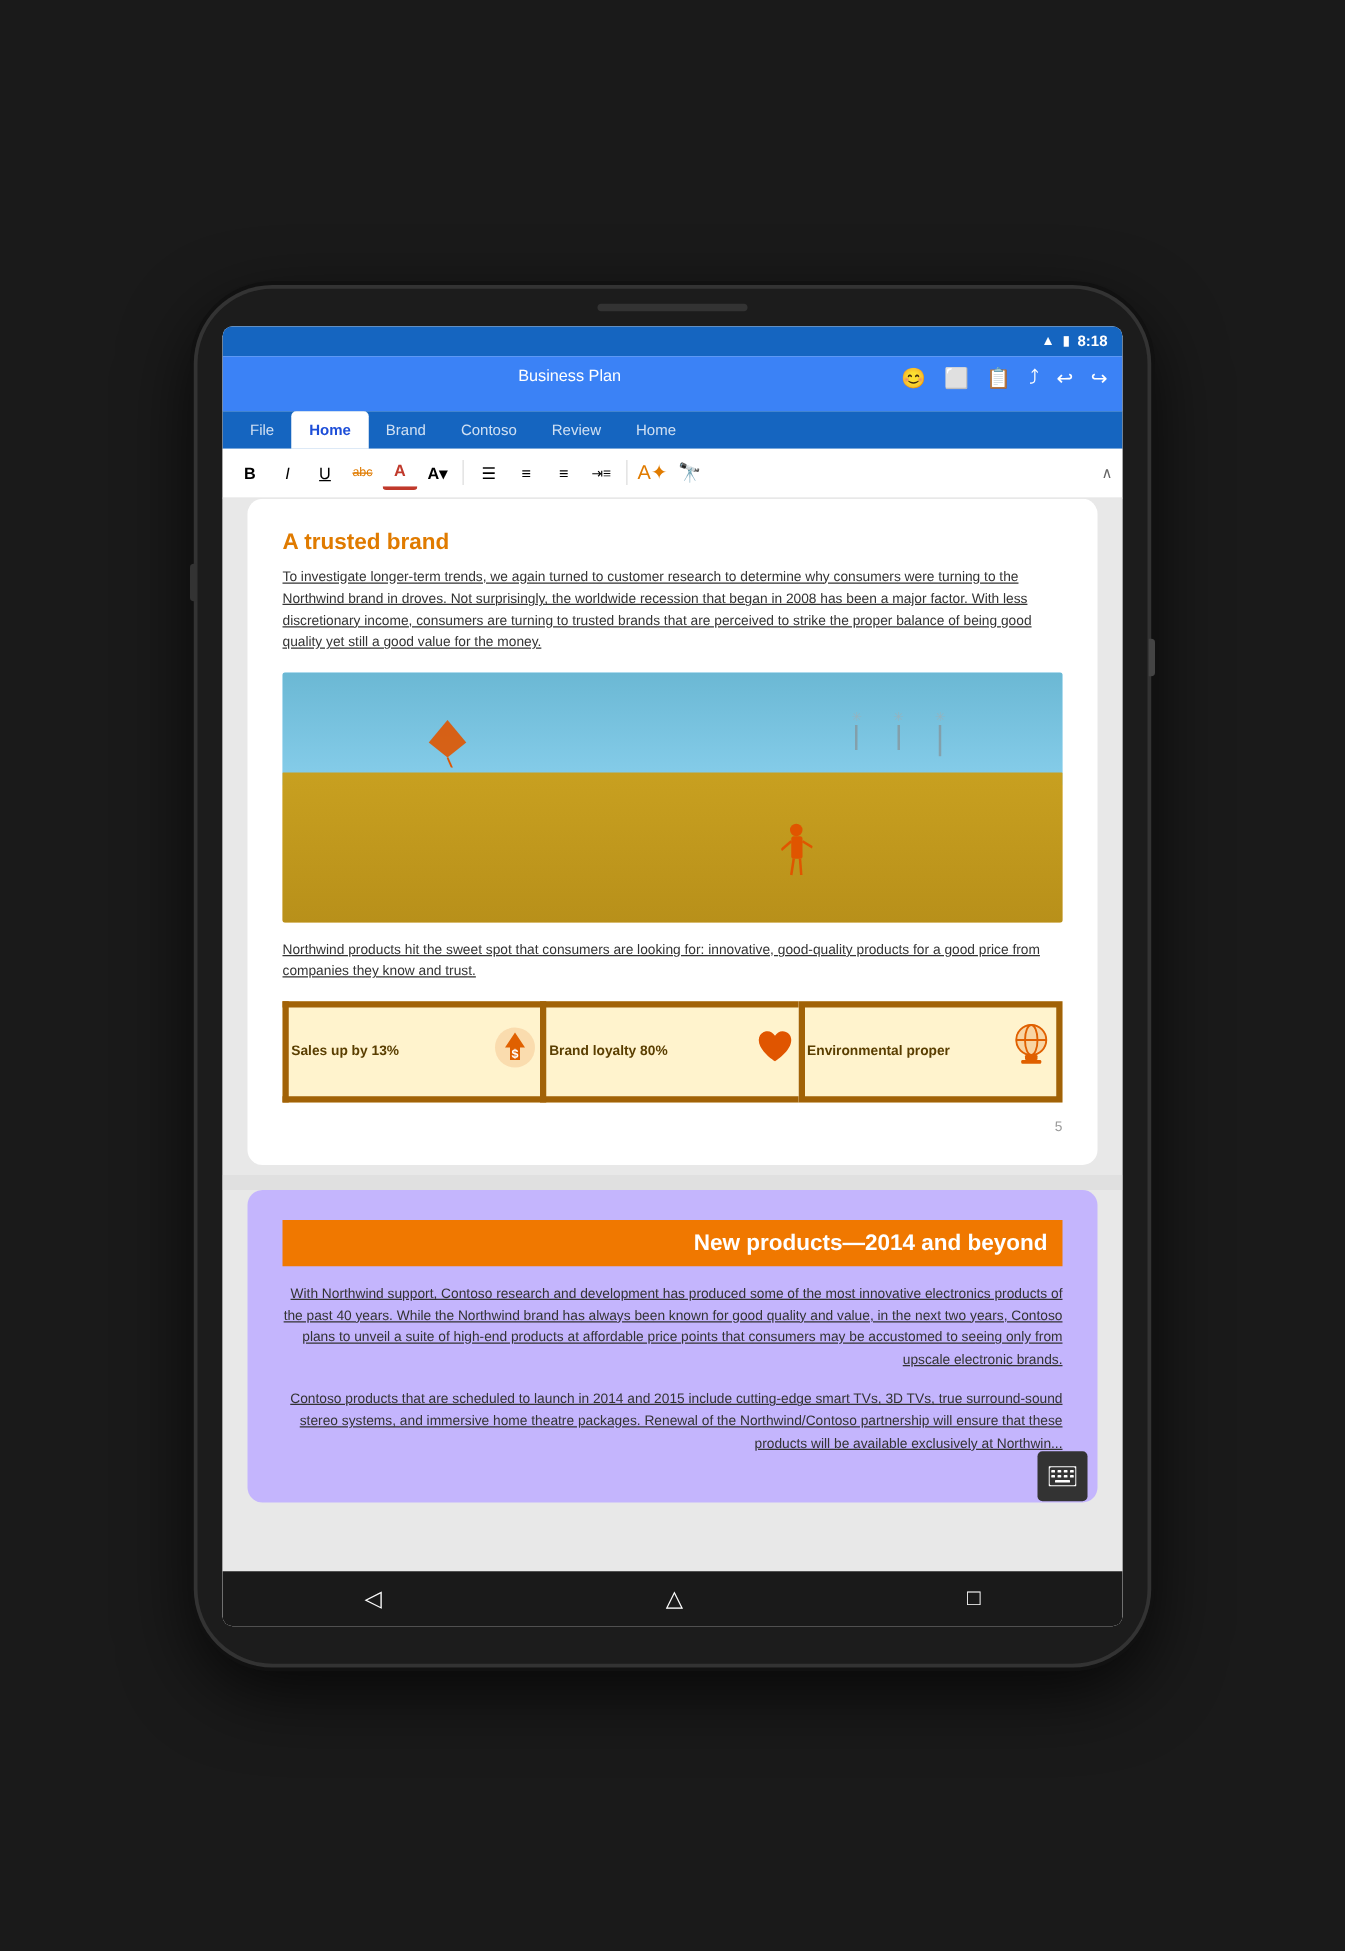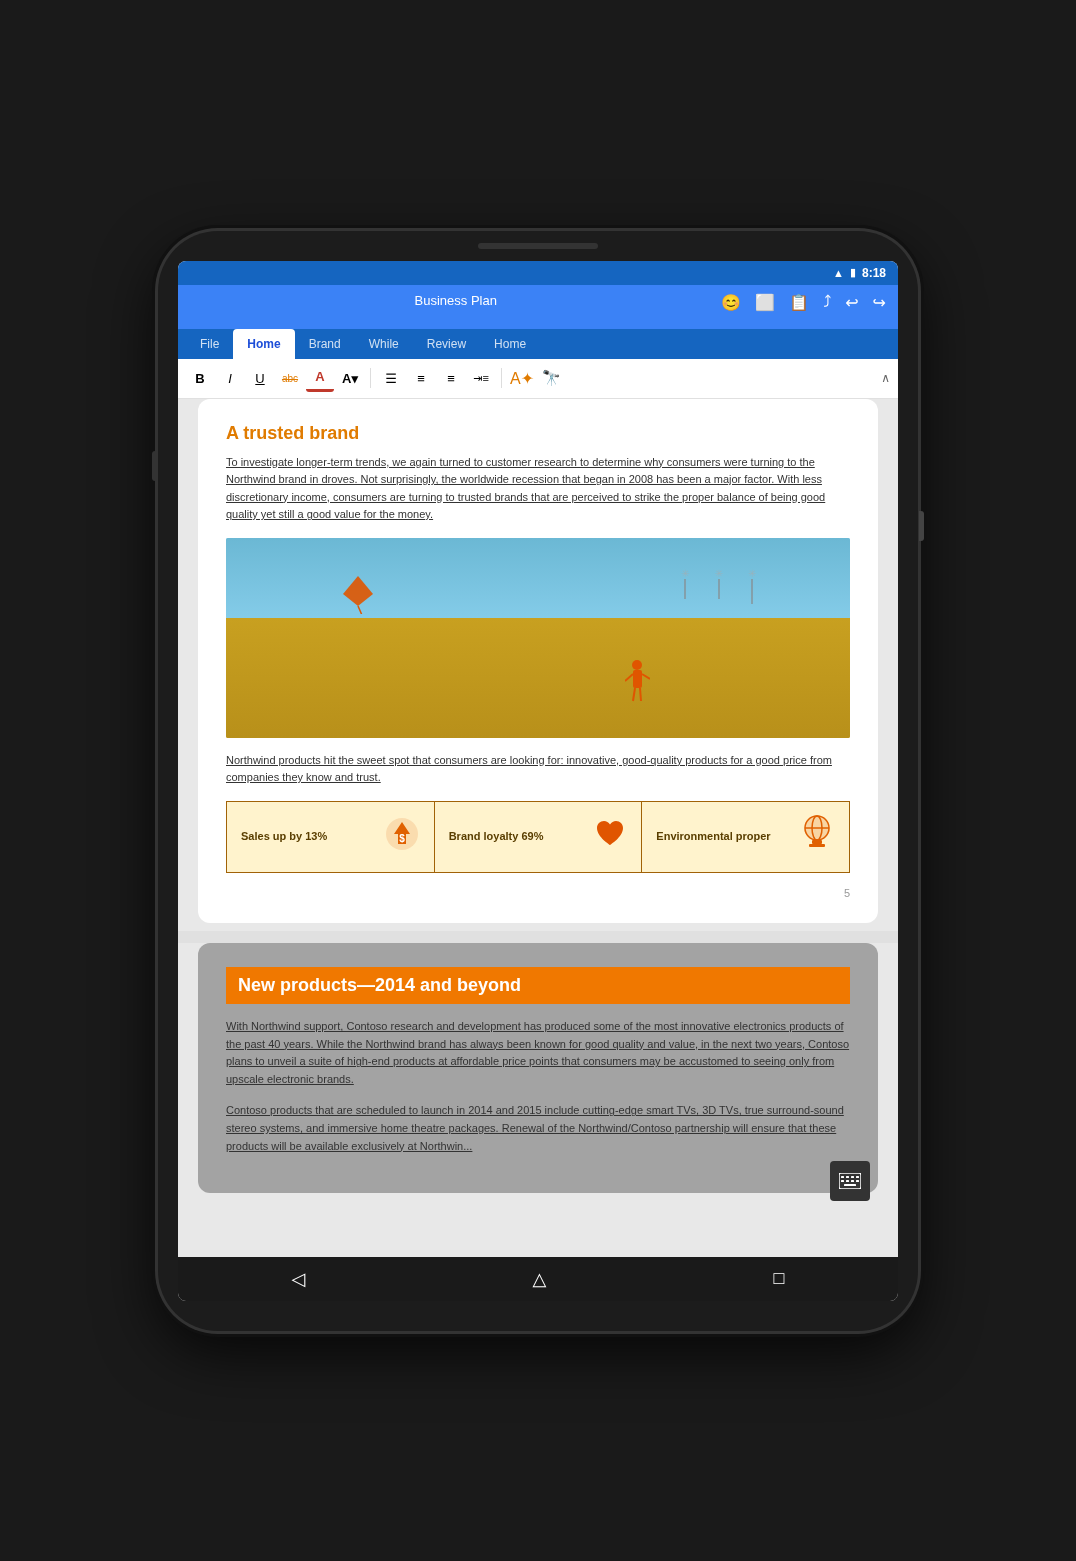--- a/index.html
+++ b/index.html
@@ -164,24 +164,25 @@
       max-width: 680px;
       border-radius: 12px;
     }
 
     .page-first {
       margin-bottom: 8px;
       padding-bottom: 24px;
     }
 
     .page-second {
-      background: #a3a3a3;
+      background: #c4b5fd;
       margin: 0 auto;
       padding: 24px 28px;
       max-width: 680px;
+      text-align: right;
     }
 
     .section-heading {
       color: #e07b00;
       font-size: 18px;
       font-weight: 600;
       margin-bottom: 10px;
     }
 
     .body-text {
@@ -220,22 +221,22 @@
     
     .stats-row {
       display: flex;
       gap: 0;
       margin-bottom: 14px;
     }
 
     .stat-box {
       flex: 1;
       background: #FFF3CD;
-      border: 1px solid #a16207;
-      padding: 12px 14px;
+      border: 5px solid #a16207;
+      padding: 12px 2px;
       display: flex;
       align-items: center;
       justify-content: space-between;
     }
 
     .stat-box:first-child { border-right: none; }
     .stat-box:nth-child(2) { border-right: none; }
 
     .stat-label {
       font-size: 11px;
@@ -364,21 +365,21 @@
         <span>⤴</span>
         <span>↩</span>
         <span>↪</span>
       </div>
     </div>
 
     <div class="tab-bar">
       <div class="tab-item">File</div>
       <div class="tab-item active">Home</div>
       <div class="tab-item">Brand</div>
-      <div class="tab-item">While</div>
+      <div class="tab-item">Contoso</div>
       <div class="tab-item">Review</div>
       <div class="tab-item">Home</div>
     </div>
 
     <div class="format-toolbar">
       <div class="format-btn bold">B</div>
       <div class="format-btn italic">I</div>
       <div class="format-btn underline">U</div>
       <div class="format-btn" style="font-size:10px; text-decoration:line-through; color:#e07b00;">abc</div>
       <div class="format-btn" style="font-weight:bold; color:#c0392b; border-bottom: 3px solid #c0392b;">A</div>
@@ -447,21 +448,21 @@
             <div class="stat-label">Sales up by 13%</div>
             <div class="stat-icon">
               <svg width="36" height="36" viewBox="0 0 36 36">
                 <circle cx="18" cy="18" r="16" fill="#E06000" opacity="0.15"></circle>
                 <polygon points="18,6 26,18 22,18 22,28 14,28 14,18 10,18" fill="#E06000"></polygon>
                 <text x="18" y="26" text-anchor="middle" font-size="10" font-weight="bold" fill="white">$</text>
               </svg>
             </div>
           </div>
           <div class="stat-box">
-            <div class="stat-label">Brand loyalty 69%</div>
+            <div class="stat-label">Brand loyalty 80%</div>
             <div class="stat-icon">
               <svg width="34" height="34" viewBox="0 0 34 34">
                 <path d="M17 28 C17 28 4 20 4 11 C4 7 7 4 11 4 C13.5 4 15.5 5.5 17 7.5 C18.5 5.5 20.5 4 23 4 C27 4 30 7 30 11 C30 20 17 28 17 28Z" fill="#E05500"></path>
               </svg>
             </div>
           </div>
           <div class="stat-box">
             <div class="stat-label">Environmental proper</div>
             <div class="stat-icon">
               <svg width="36" height="40" viewBox="0 0 36 40">

